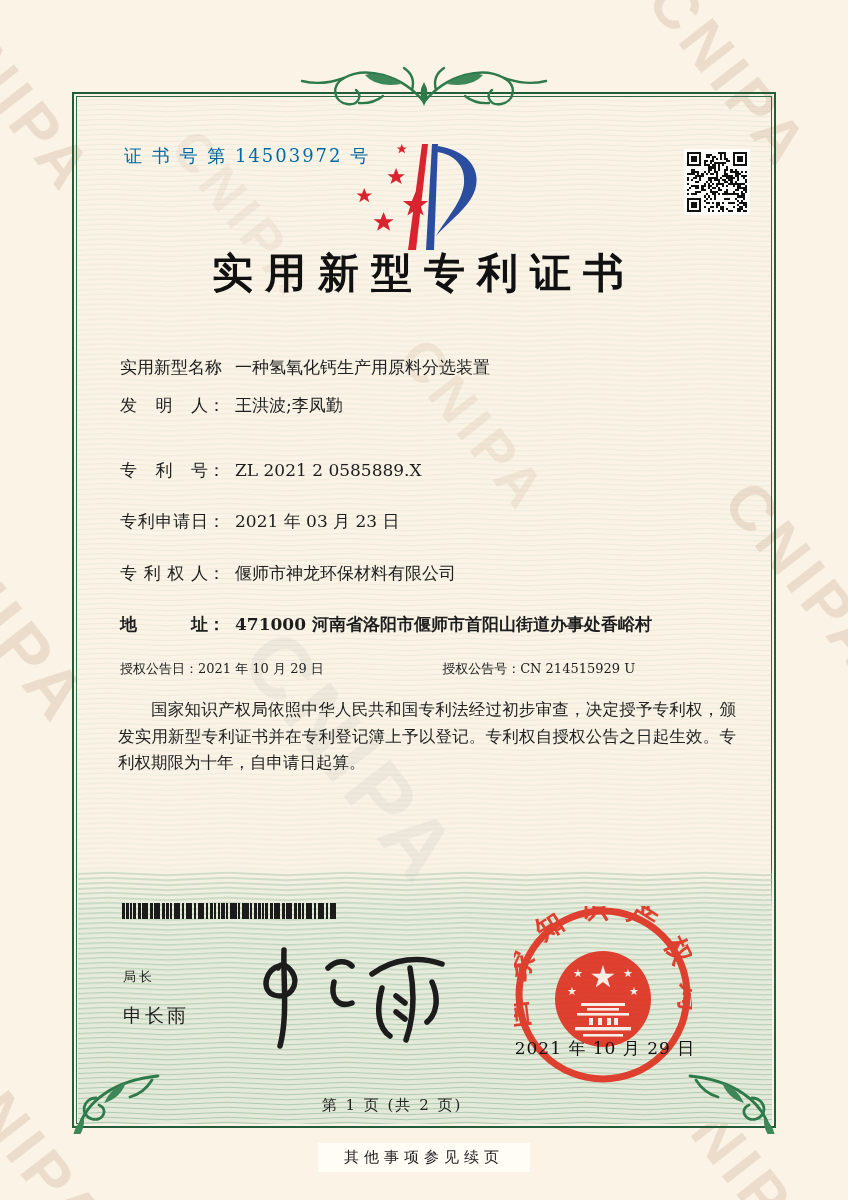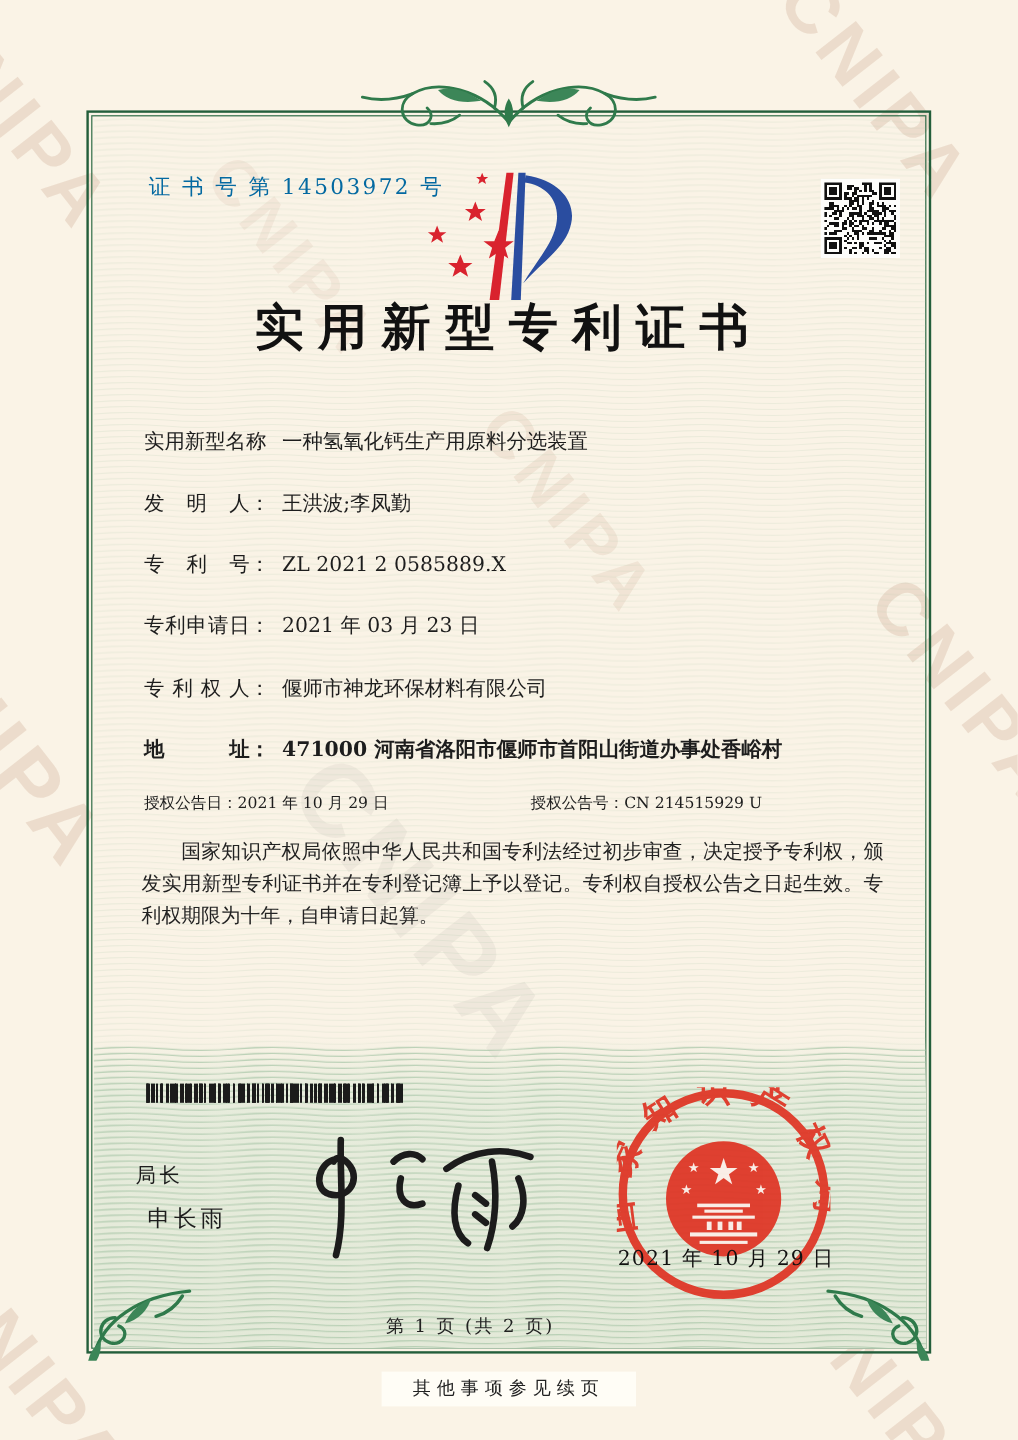--- a/index.html
+++ b/index.html
@@ -48,40 +48,40 @@
   }
   .logo{position:absolute;z-index:2;left:348px;top:140px;}
   .qr{position:absolute;z-index:2;left:684px;top:149px;background:#fdfdfb;padding:3px;}
   .title{
     position:absolute;z-index:2;left:72px;top:246px;width:704px;
     text-align:center;font-size:41px;font-weight:bold;letter-spacing:12px;
     color:#111;
   }
   
   .row{position:absolute;z-index:2;left:120px;width:632px;font-size:17px;white-space:nowrap;}
-  .r1{top:356px;} .r2{top:408px;} .r3{top:459px;} .r4{top:510px;} .r5{top:562px;} .r6{top:613px;font-weight:bold;}
+  .r1{top:356px;} .r2{top:394px;} .r3{top:459px;} .r4{top:510px;} .r5{top:562px;} .r6{top:613px;font-weight:bold;}
   .row .lbl{display:inline-block;width:88px;text-align:justify;text-align-last:justify;vertical-align:top;}
   .row .val{margin-left:10px;}
   .grant-row{position:absolute;z-index:2;left:120px;top:660px;width:640px;font-size:13px;white-space:nowrap;}
   .grant-left{display:inline-block;width:318px;}
   
   .body-text{
     position:absolute;z-index:2;left:118px;top:697px;width:618px;
     font-size:16.5px;line-height:26.5px;text-align:justify;color:#222;
   }
   .body-text p{margin:0;text-indent:2em;}
   
   .barcode{
     position:absolute;z-index:2;left:122px;top:903px;width:214px;height:16px;
     background-image:
       repeating-linear-gradient(90deg,#1b1b1b 0 2px,transparent 2px 4px),
       repeating-linear-gradient(90deg,#1b1b1b 0 1px,transparent 1px 6px),
       repeating-linear-gradient(90deg,#1b1b1b 0 3px,transparent 3px 11px);
   }
-  .director-title{position:absolute;z-index:2;left:113px;top:968px;font-size:17px;letter-spacing:3px;}
+  .director-title{position:absolute;z-index:2;left:123px;top:968px;font-size:13px;letter-spacing:3px;}
   .director-name{position:absolute;z-index:2;left:123px;top:1003px;font-size:19px;letter-spacing:3px;}
   .signature{position:absolute;z-index:3;left:250px;top:940px;}
   .seal{position:absolute;z-index:3;left:514px;top:906px;opacity:.93;}
   .seal-date{
     position:absolute;z-index:4;left:500px;top:1037px;width:210px;
     text-align:center;font-size:17px;letter-spacing:1px;color:#111;
   }
   .page-no{
     position:absolute;z-index:2;left:72px;top:1096px;width:640px;
     text-align:center;font-size:15px;letter-spacing:2px;color:#222;

